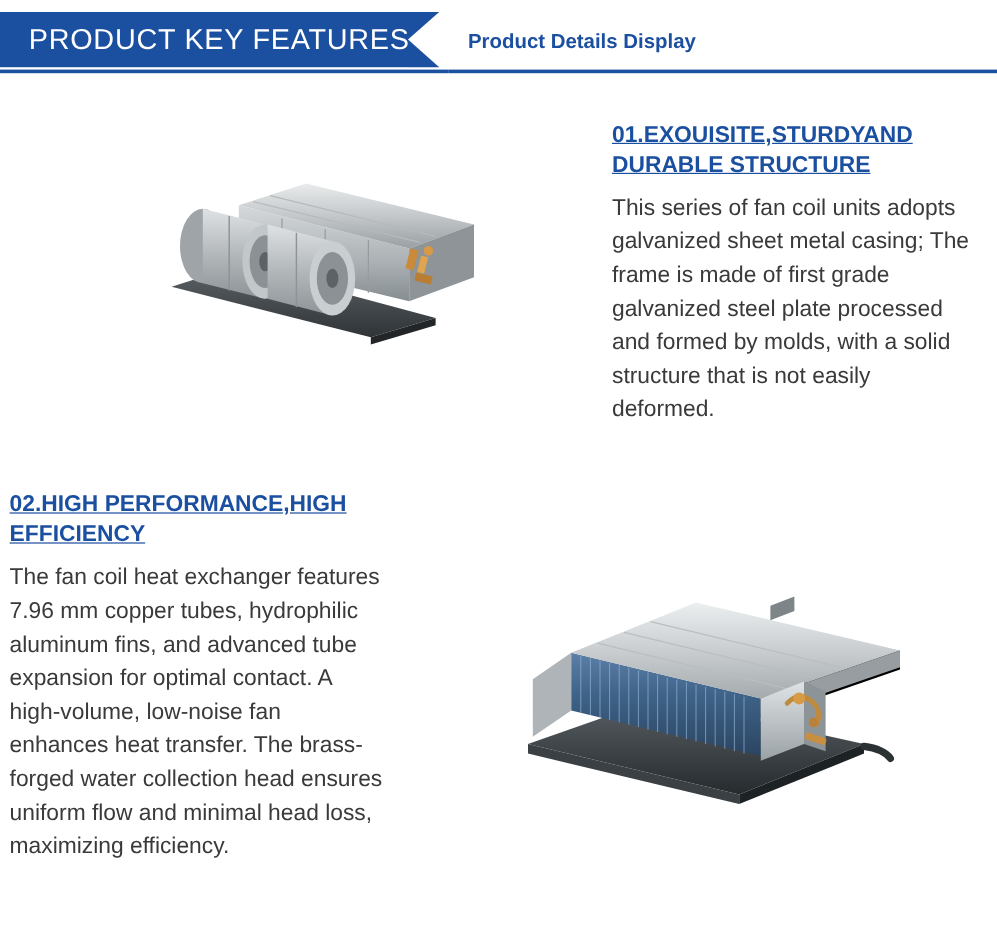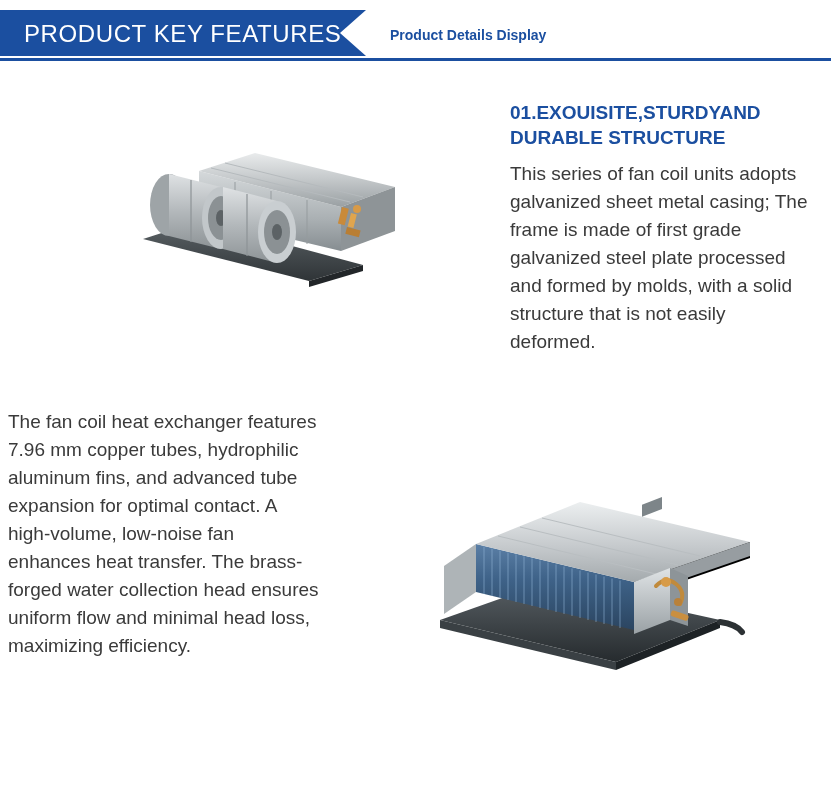--- a/index.html
+++ b/index.html
@@ -49,21 +49,21 @@
     letter-spacing: 0.6px;
     font-weight: 400;
     line-height: 28px;
     white-space: nowrap;
   }
   .header-sub {
     position: absolute;
     left: 390px;
     top: 22px;
     color: #1b4fa0;
-    font-size: 14px;
+    font-size: 17px;
     font-weight: bold;
     line-height: 26px;
     white-space: nowrap;
   }
   .header-rule {
     position: absolute;
     left: 374px;
     top: 58px;
     width: 457px;
     height: 3px;
@@ -81,20 +81,21 @@
   
   .section {
     position: absolute;
   }
   .sec-title {
     color: #1b4fa0;
     font-size: 19px;
     font-weight: bold;
     line-height: 25px;
     margin: 0 0 10px 0;
+    text-decoration: underline;
   }
   .sec-body {
     color: #3a3a3a;
     font-size: 19px;
     line-height: 28px;
     margin: 0;
   }
 
   
   #section-1 {
@@ -201,20 +202,21 @@
     <circle cx="262" cy="74" r="4" fill="#d89a47"></circle>
   </svg>
 </div>
 
 <div class="section" id="section-1">
   <p class="sec-title">01.EXOUISITE,STURDYAND DURABLE STRUCTURE</p>
   <p class="sec-body">This series of fan coil units adopts galvanized sheet metal casing; The frame is made of first grade galvanized steel plate processed and formed by molds, with a solid structure that is not easily deformed.</p>
 </div>
 
 <div class="section" id="section-2">
+  <p class="sec-title">02.HIGH PERFORMANCE,HIGH EFFICIENCY</p>
   <p class="sec-body">The fan coil heat exchanger features 7.96 mm copper tubes, hydrophilic aluminum fins, and advanced tube expansion for optimal contact. A high-volume, low-noise fan enhances heat transfer. The brass-forged water collection head ensures uniform flow and minimal head loss, maximizing efficiency.</p>
 </div>
 
 <div class="photo" id="photo-2">
   <svg viewBox="0 0 340 200" xmlns="http://www.w3.org/2000/svg">
     <defs>
       <linearGradient id="topPlate" x1="0" y1="0" x2="0" y2="1">
         <stop offset="0%" stop-color="#eceff0"></stop>
         <stop offset="55%" stop-color="#c6cacd"></stop>
         <stop offset="100%" stop-color="#a4aaad"></stop>

